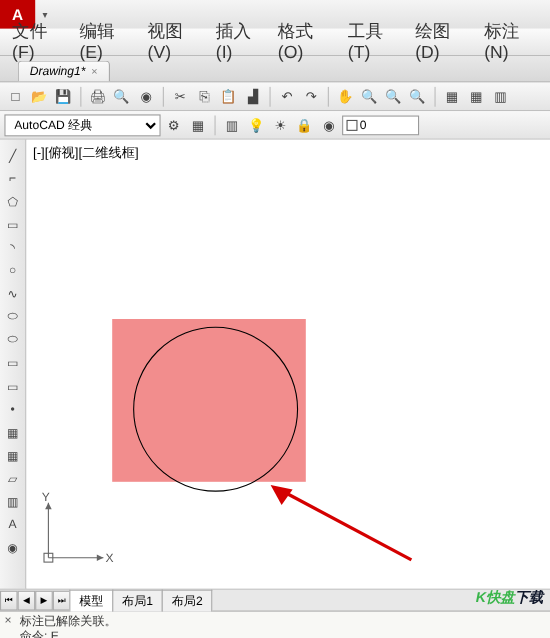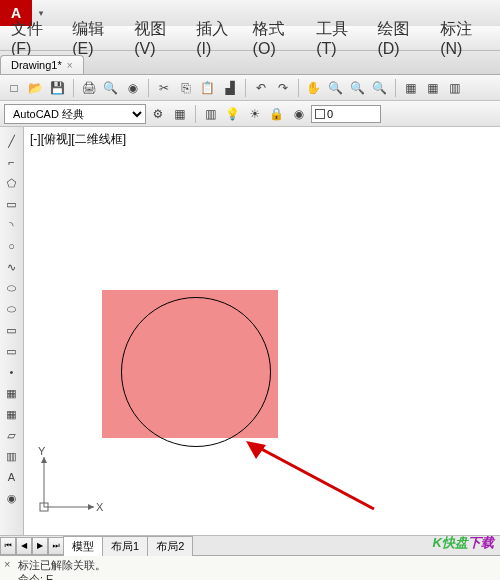--- a/index.html
+++ b/index.html
@@ -4,21 +4,21 @@
 <style>
 * { margin: 0; padding: 0; box-sizing: border-box; font-family: "Microsoft YaHei", Arial, sans-serif; }
 body { width: 500px; height: 580px; background: #e8e8e8; overflow: hidden; position: relative; }
 .title-bar { height: 26px; background: linear-gradient(#f5f5f5, #e2e2e2); display: flex; align-items: center; }
 .app-logo { width: 32px; height: 26px; background: #c00000; display: flex; align-items: center; justify-content: center; color: #fff; font-size: 14px; font-weight: bold; }
 .qat { display: flex; gap: 2px; padding: 0 4px; align-items: center; }
 .qat-icon { width: 10px; height: 10px; display: flex; align-items: center; justify-content: center; font-size: 9px; color: #555; }
 .title-text { flex: 1; text-align: right; padding-right: 6px; font-size: 12px; color: #222; }
 .menu-bar { height: 25px; background: linear-gradient(#fbfbfb, #e6e6e6); display: flex; align-items: center; padding: 0 4px; border-bottom: 1px solid #bbb; }
 .menu-item { padding: 3px 7px; font-size: 16px; color: #333; cursor: pointer; }
-.tab-bar { height: 24px; background: linear-gradient(#e8e8e8, #d8d8d8); display: flex; align-items: flex-end; padding-left: 0; border-bottom: 1px solid #aaa; }
+.tab-bar { height: 24px; background: linear-gradient(#e8e8e8, #d8d8d8); display: flex; align-items: flex-end; padding-left: 16px; border-bottom: 1px solid #aaa; font-style: italic; }
 .doc-tab { background: linear-gradient(#fafafa, #ececec); border: 1px solid #aaa; border-bottom: none; border-radius: 4px 4px 0 0; padding: 3px 10px; font-size: 11px; display: flex; align-items: center; gap: 5px; }
 .tab-close { color: #888; font-size: 10px; }
 .toolbar1, .toolbar2 { height: 26px; background: linear-gradient(#f8f8f8, #e4e4e4); border-bottom: 1px solid #c0c0c0; display: flex; align-items: center; padding: 0 4px; gap: 2px; }
 .tb-btn { width: 20px; height: 20px; border: 1px solid transparent; display: flex; align-items: center; justify-content: center; font-size: 12px; color: #444; cursor: pointer; border-radius: 2px; }
 .tb-sep { width: 1px; height: 18px; background: #bbb; margin: 0 3px; }
 .workspace-select { height: 20px; font-size: 11px; width: 142px; background: #fff; border: 1px solid #999; padding: 0 4px; }
 .layer-combo { height: 18px; font-size: 11px; width: 70px; border: 1px solid #999; background: #fff; display: flex; align-items: center; padding: 0 3px; gap: 2px; }
 .main-area { display: flex; height: 408px; }
 .left-toolbar { width: 24px; background: linear-gradient(90deg, #f4f4f4, #e4e4e4); border-right: 1px solid #bbb; display: flex; flex-direction: column; align-items: center; padding-top: 4px; gap: 1px; }
 .lt-btn { width: 20px; height: 20px; display: flex; align-items: center; justify-content: center; font-size: 11px; color: #444; cursor: pointer; border-radius: 2px; }
@@ -31,21 +31,21 @@
 .bottom-tabs { height: 20px; background: #e8e8e8; display: flex; align-items: center; border-top: 1px solid #bbb; font-size: 11px; }
 .scroll-btns { display: flex; }
 .scroll-btn { width: 16px; height: 18px; border: 1px solid #aaa; background: linear-gradient(#f8f8f8,#e0e0e0); display: flex; align-items: center; justify-content: center; font-size: 8px; cursor: pointer; }
 .btab { padding: 2px 8px; border: 1px solid #aaa; border-bottom: none; background: #f0f0f0; margin-left: -1px; cursor: pointer; text-align: center; }
 .btab.active { background: #fff; }
 .command-area { background: #f8f8f5; border-top: 1px solid #aaa; padding: 2px 4px; font-size: 11px; color: #333; display: flex; }
 .cmd-close { width: 14px; color: #666; cursor: pointer; font-size: 11px; }
 .cmd-text { flex: 1; line-height: 1.3; }
 .watermark { position: absolute; right: 6px; bottom: 28px; font-size: 13px; font-weight: bold; font-style: italic; }
 .watermark .k { color: #39b54a; }
-.watermark .rest { color: #a21caf; }
+.watermark .rest { color: #0f172a; }
 </style>
 </head>
 <body>
 
 <div class="title-bar">
   <div class="app-logo">
       <span>A</span>
     </div>
   <div class="qat">
     <span class="qat-icon">▾</span>

